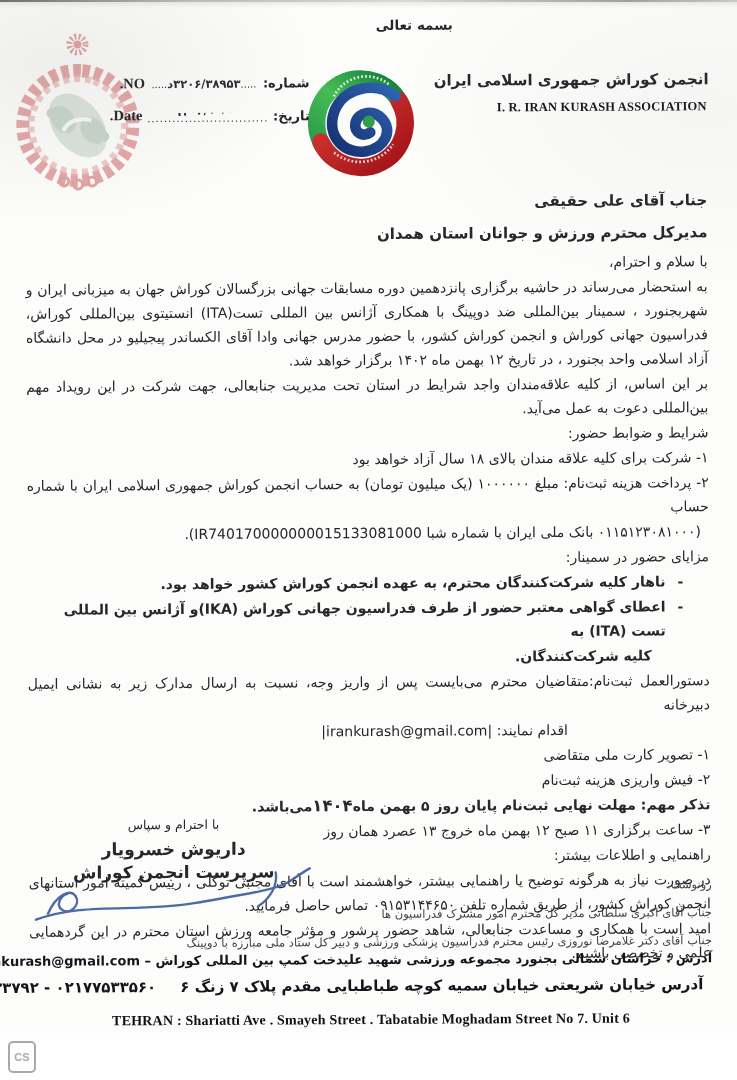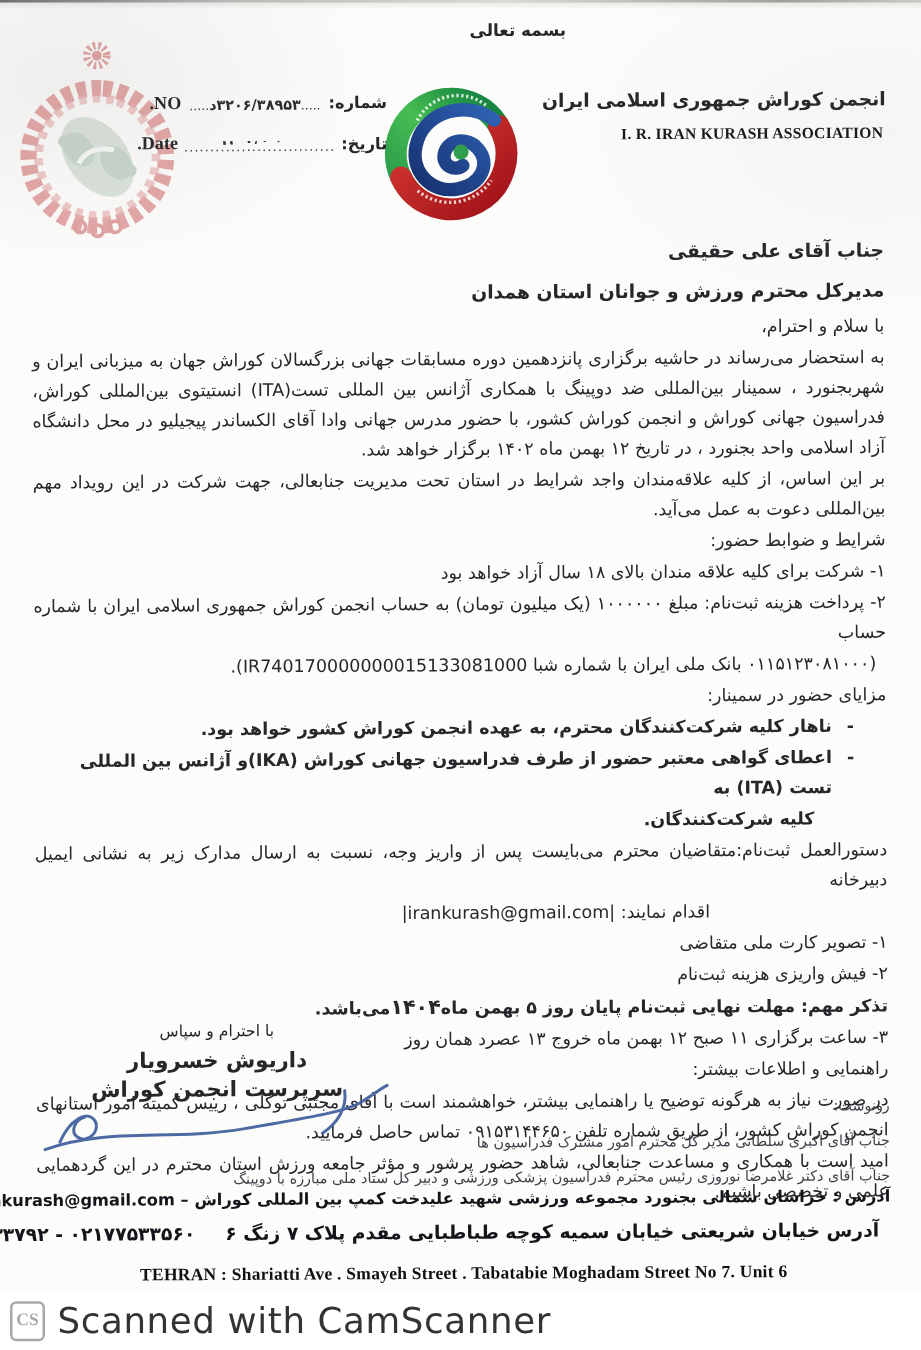--- a/index.html
+++ b/index.html
@@ -62,22 +62,22 @@
         white-space:nowrap;direction:rtl;color:#14141a;}
   .addr2{position:absolute;right:36px;top:977px;font-size:15px;font-weight:bold;direction:rtl;
         display:flex;gap:24px;white-space:nowrap;color:#14141a;}
   .addr-en{position:absolute;left:0;right:0;top:1012px;text-align:center;
         font-family:"Liberation Serif",serif;font-weight:bold;font-size:14px;
         letter-spacing:0.2px;color:#101014;}
 
   .camscanner{position:absolute;bottom:0;left:0;right:0;height:47px;background:#ffffff;
         display:flex;align-items:center;gap:10px;padding-left:8px;z-index:6;}
   .cs-icon{width:24px;height:28px;border:2px solid #a9a9a9;border-radius:5px;color:#a9a9a9;
-        font-size:14px;font-weight:bold;display:flex;align-items:center;justify-content:center;
-        flex:0 0 auto;font-family:Liberation Serif, serif;}
+        font-size:11px;font-weight:bold;display:flex;align-items:center;justify-content:center;
+        flex:0 0 auto;font-family:Liberation Sans, sans-serif;}
   .cs-text{font-size:28.5px;color:#333333;letter-spacing:0.5px;}
 </style>
 </head>
 <body>
 
 <div class="page">
   <div class="scan-edge"></div>
 
   <div class="content">
 
@@ -205,15 +205,14 @@
     <div class="addr-en">TEHRAN : Shariatti Ave . Smayeh Street . Tabatabie Moghadam Street No 7. Unit 6</div>
 
   </div>
 
   <div class="scan-tint"></div>
 
   <div class="camscanner">
     <span class="cs-icon">
         <span>CS</span>
       </span>
-    <span class="cs-text">Scanned with CamScanner</span>
   </div>
 </div>
 
 </body></html>

